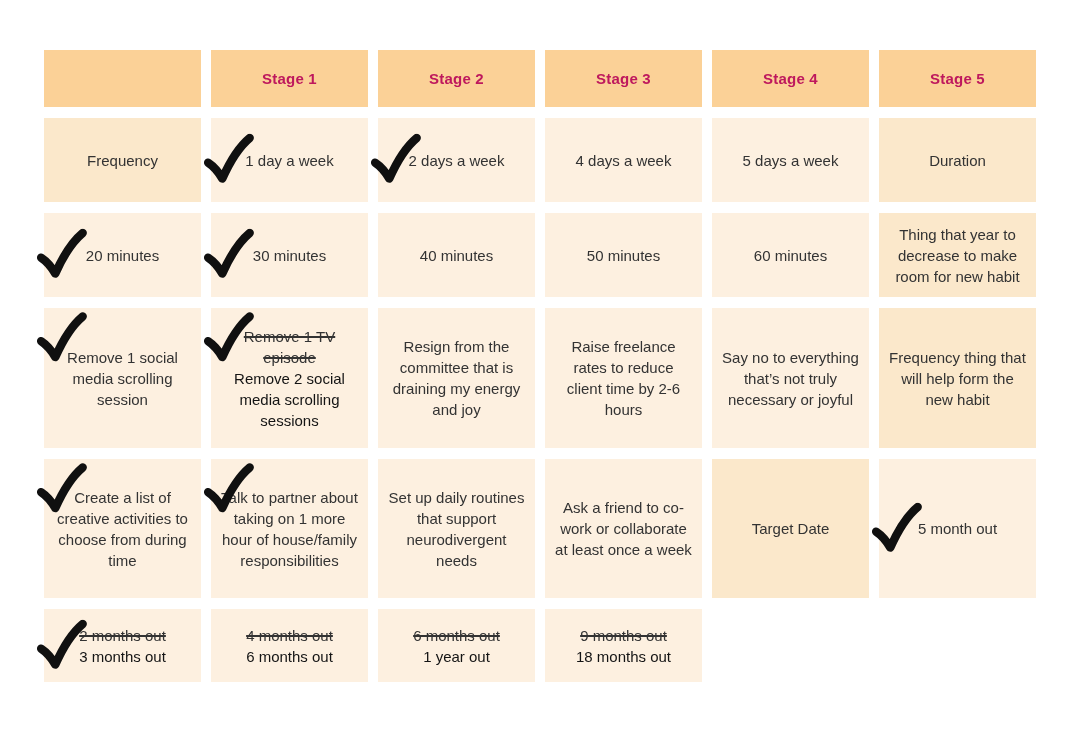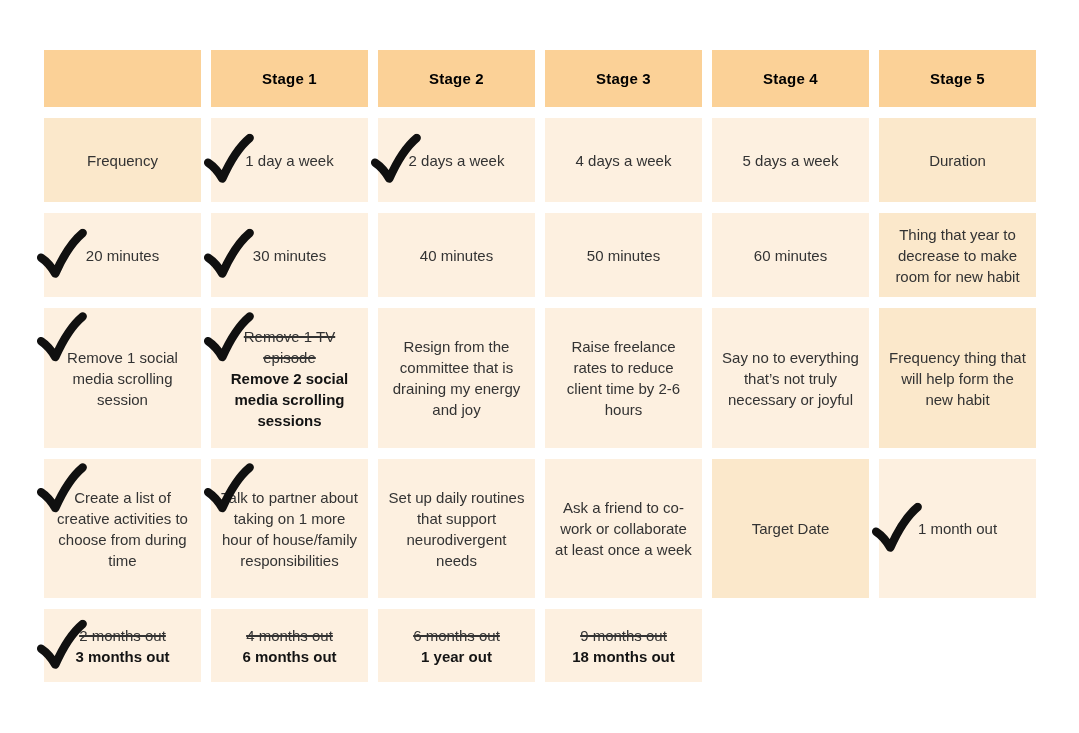--- a/index.html
+++ b/index.html
@@ -25,32 +25,32 @@
     column-gap:10px;row-gap:11px;
   }
   .cell{
     position:relative;
     display:flex;align-items:center;justify-content:center;
     text-align:center;
     font-size:15px;line-height:21px;color:var(--text);
     padding:0 10px;box-sizing:border-box;
     background:var(--cell-fill);
   }
-  .cell.header{background:var(--header-fill);font-weight:bold;color:#000000;letter-spacing:.2px;}
+  .cell.header{background:var(--header-fill);font-weight:bold;color:#be185d;letter-spacing:.2px;}
   .cell.label{background:var(--label-fill);}
   .cell.data{background:var(--cell-fill);}
   .check{
     position:absolute;left:-9px;top:50%;transform:translateY(-50%);
     width:53px;height:53px;pointer-events:none;
   }
   .check svg{width:100%;height:100%;display:block;}
   .cell.check-top .check{top:4px;transform:none;}
   .txt{width:100%;}
   .struck{text-decoration:line-through;text-decoration-thickness:2px;}
-  .cur.bold{font-weight:bold;color:var(--emphasis);}
+  .cur.bold{font-weight:normal;color:var(--emphasis);}
 </style>
 </head>
 <body>
 
 <div class="page">
   <div id="grid">
       <div class="cell header corner"></div>
       <div class="cell header">
         <div>Stage 1</div>
       </div>
@@ -212,21 +212,21 @@
       <div class="cell label">
         <div>Target Date</div>
       </div>
       <div class="cell data">
         <span class="check">
           <svg viewBox="0 0 60 60">
             <path d="M7 33 C13 37 19 44 23 51 C31 33 42 15 54 5" fill="none" stroke="#101010" stroke-width="9.5" stroke-linecap="round" stroke-linejoin="round"></path>
           </svg>
         </span>
         <div class="txt">
-          <div class="cur">1 month out</div>
+          <div class="cur">5 month out</div>
         </div>
       </div>
       <div class="cell data">
         <span class="check">
           <svg viewBox="0 0 60 60">
             <path d="M7 33 C13 37 19 44 23 51 C31 33 42 15 54 5" fill="none" stroke="#101010" stroke-width="9.5" stroke-linecap="round" stroke-linejoin="round"></path>
           </svg>
         </span>
         <div class="txt">
           <div class="struck">2 months out</div>

